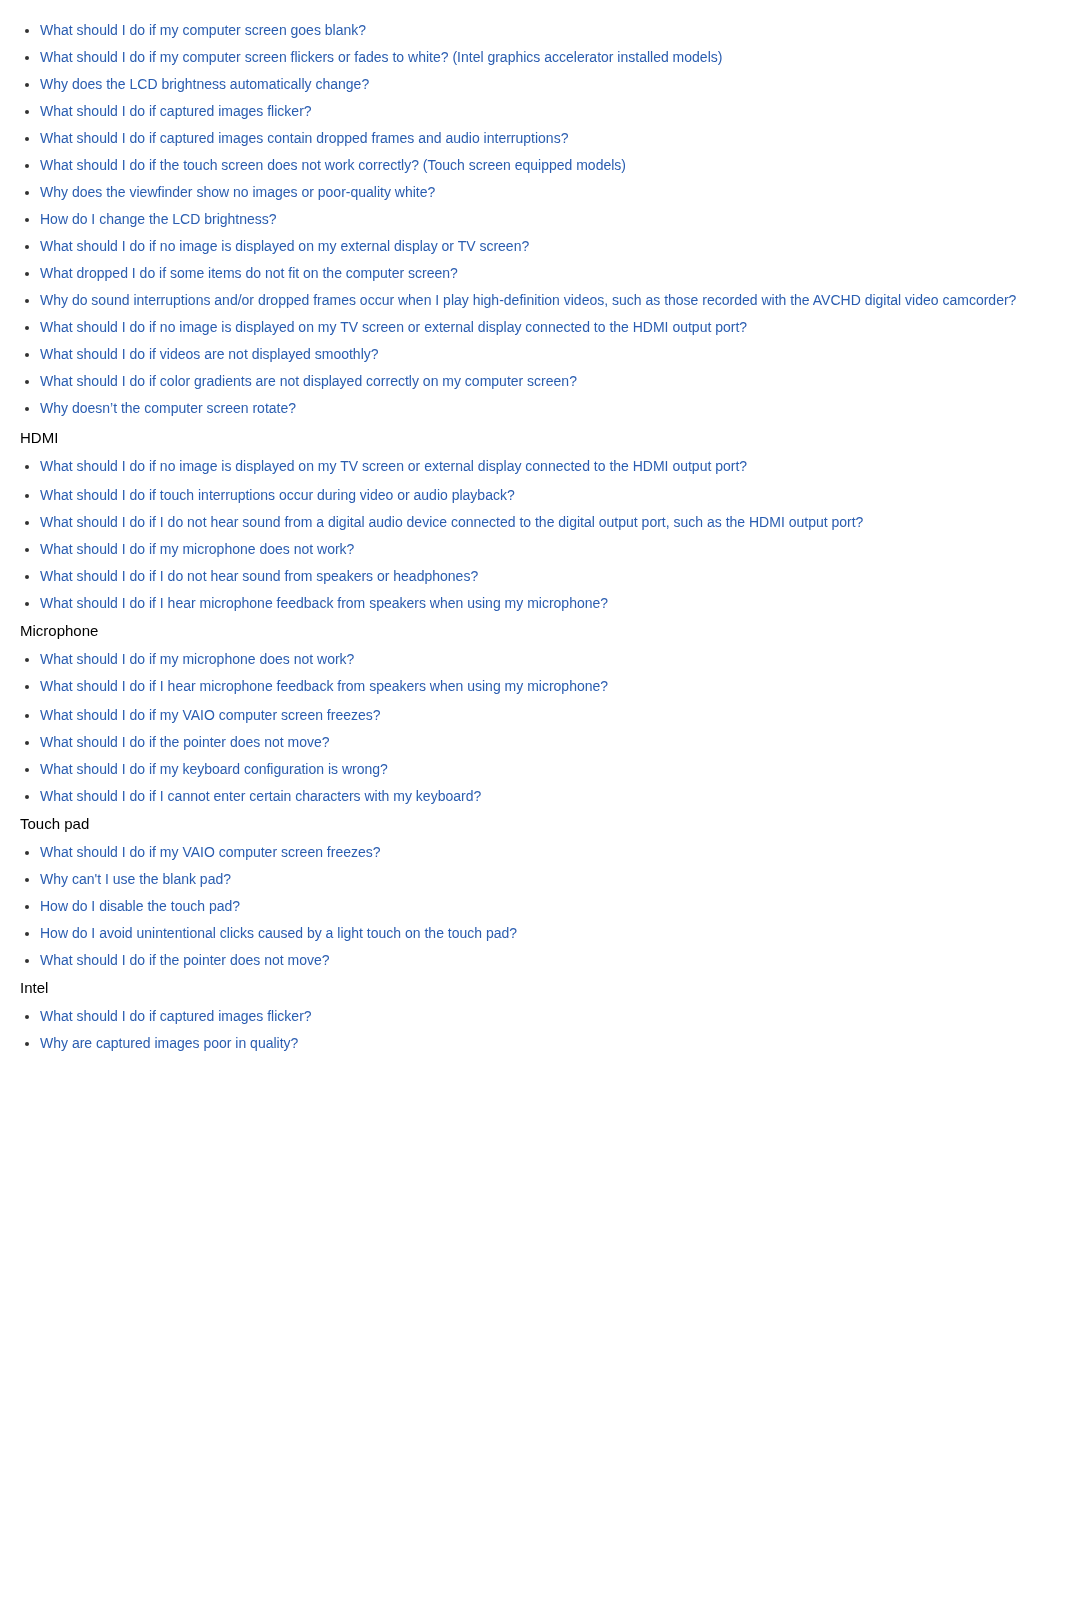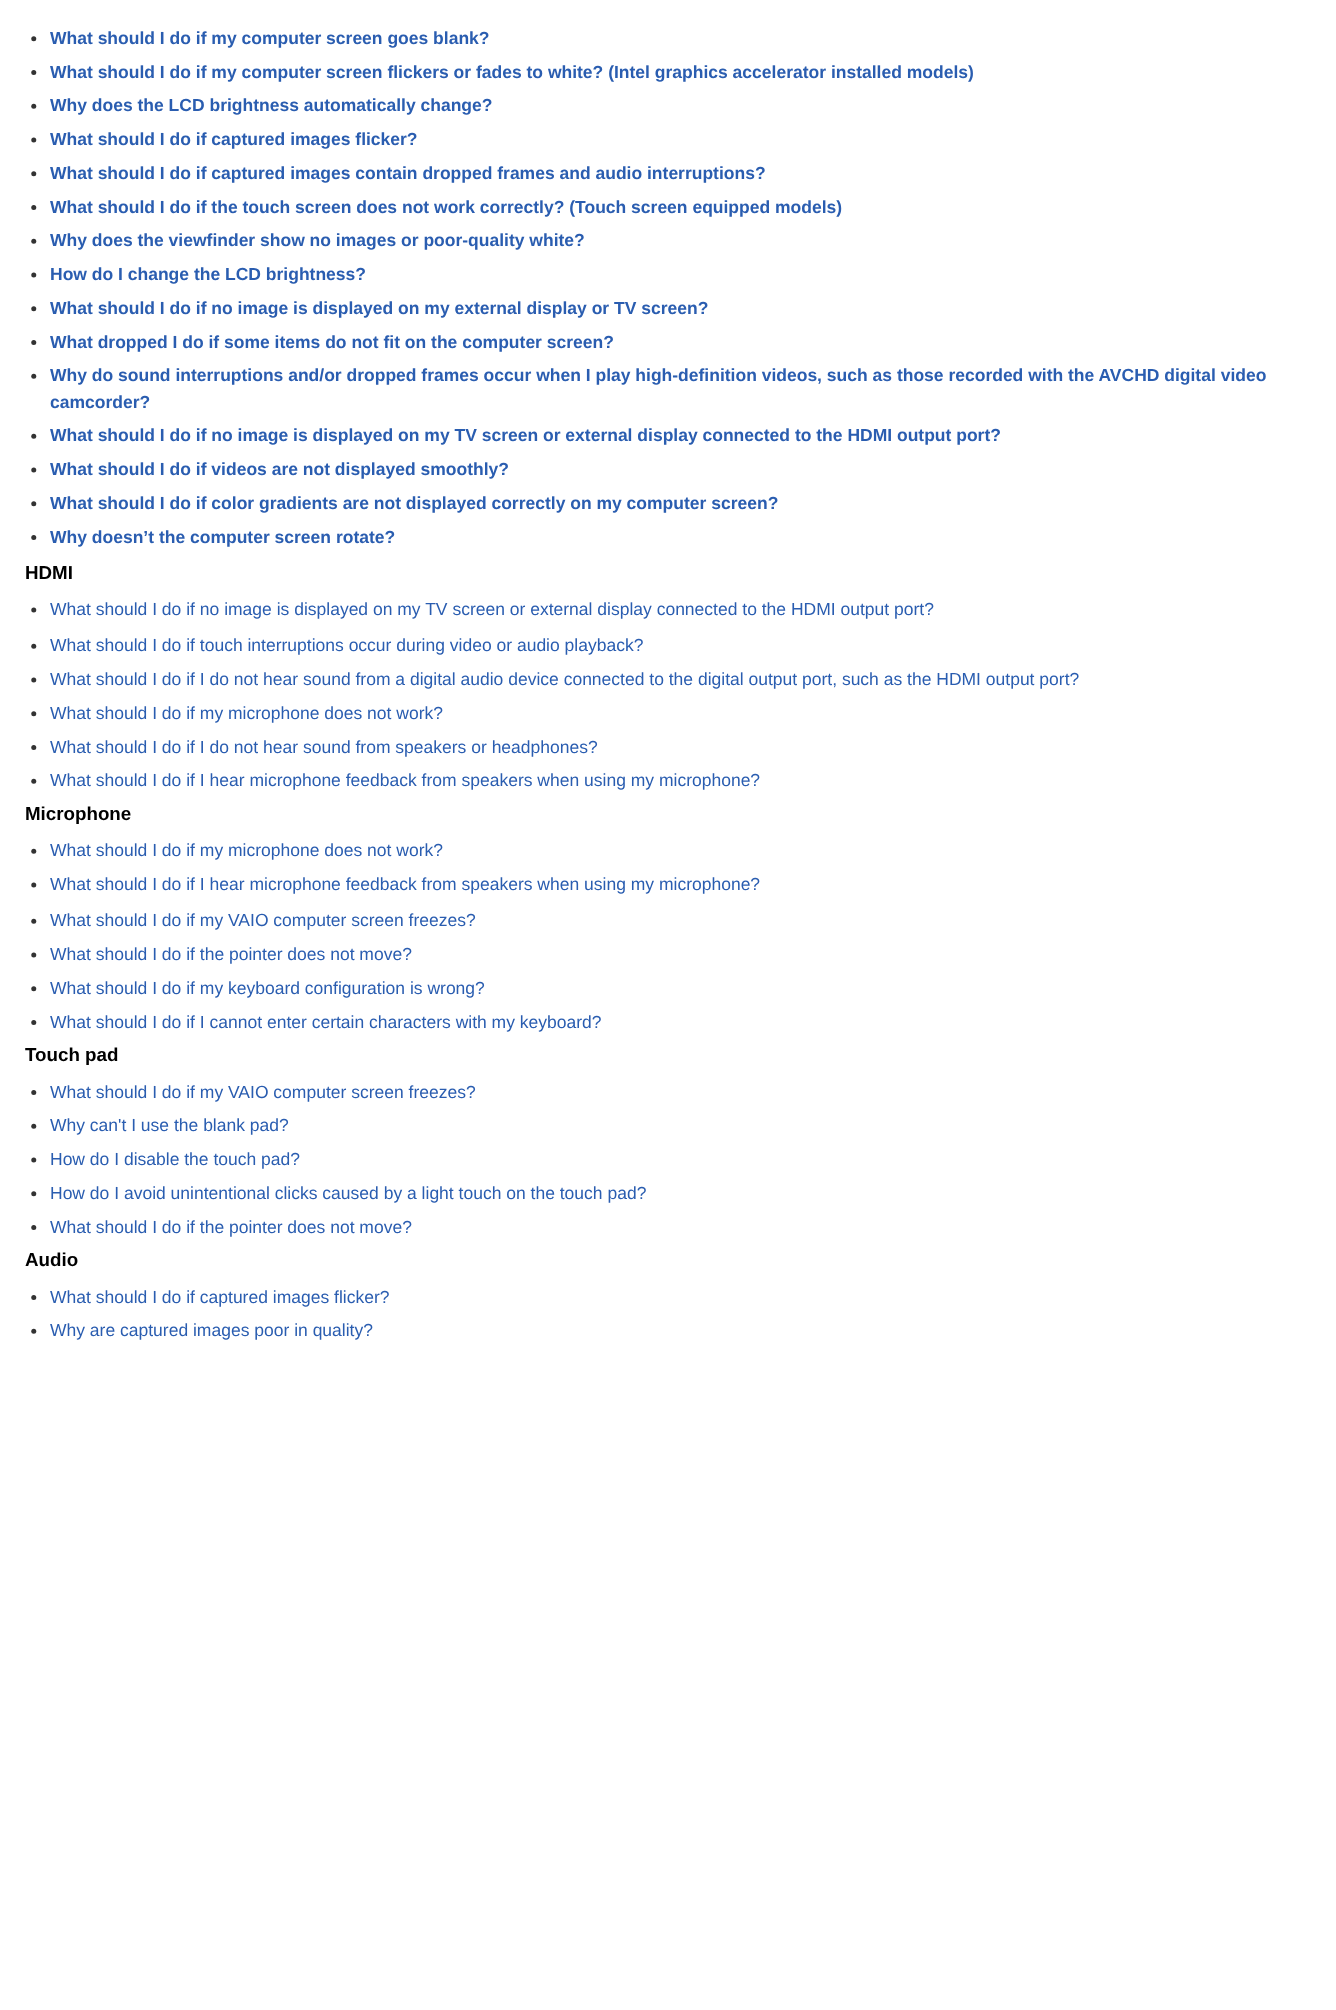--- a/index.html
+++ b/index.html
@@ -22,28 +22,27 @@
     }
     ul li {
       margin-bottom: 6px;
       line-height: 1.5;
     }
     a {
       color: #2a5db0;
       text-decoration: none;
     }
     .section-header {
-      font-weight: bold;
+      font-weight: normal;
       font-size: 15px;
       color: #000;
       margin-bottom: 10px;
     }
     .top-list {
       margin-bottom: 10px;
-      font-weight: bold;
     }
   </style>
 </head>
 <body>
 
 <ul class="top-list" id="top-list-container">
     <li><a href="#">What should I do if my computer screen goes blank?</a></li>
     <li><a href="#">What should I do if my computer screen flickers or fades to white? (Intel graphics accelerator installed models)</a></li>
     <li><a href="#">Why does the LCD brightness automatically change?</a></li>
     <li><a href="#">What should I do if captured images flicker?</a></li>
@@ -84,18 +83,18 @@
       <li><a href="#">What should I do if I cannot enter certain characters with my keyboard?</a></li>
     </ul>
     <div class="section-header">Touch pad</div>
     <ul>
       <li><a href="#">What should I do if my VAIO computer screen freezes?</a></li>
       <li><a href="#">Why can't I use the blank pad?</a></li>
       <li><a href="#">How do I disable the touch pad?</a></li>
       <li><a href="#">How do I avoid unintentional clicks caused by a light touch on the touch pad?</a></li>
       <li><a href="#">What should I do if the pointer does not move?</a></li>
     </ul>
-    <div class="section-header">Audio</div>
+    <div class="section-header">Intel</div>
     <ul>
       <li><a href="#">What should I do if captured images flicker?</a></li>
       <li><a href="#">Why are captured images poor in quality?</a></li>
     </ul>
   </div>
 
 </body></html>

